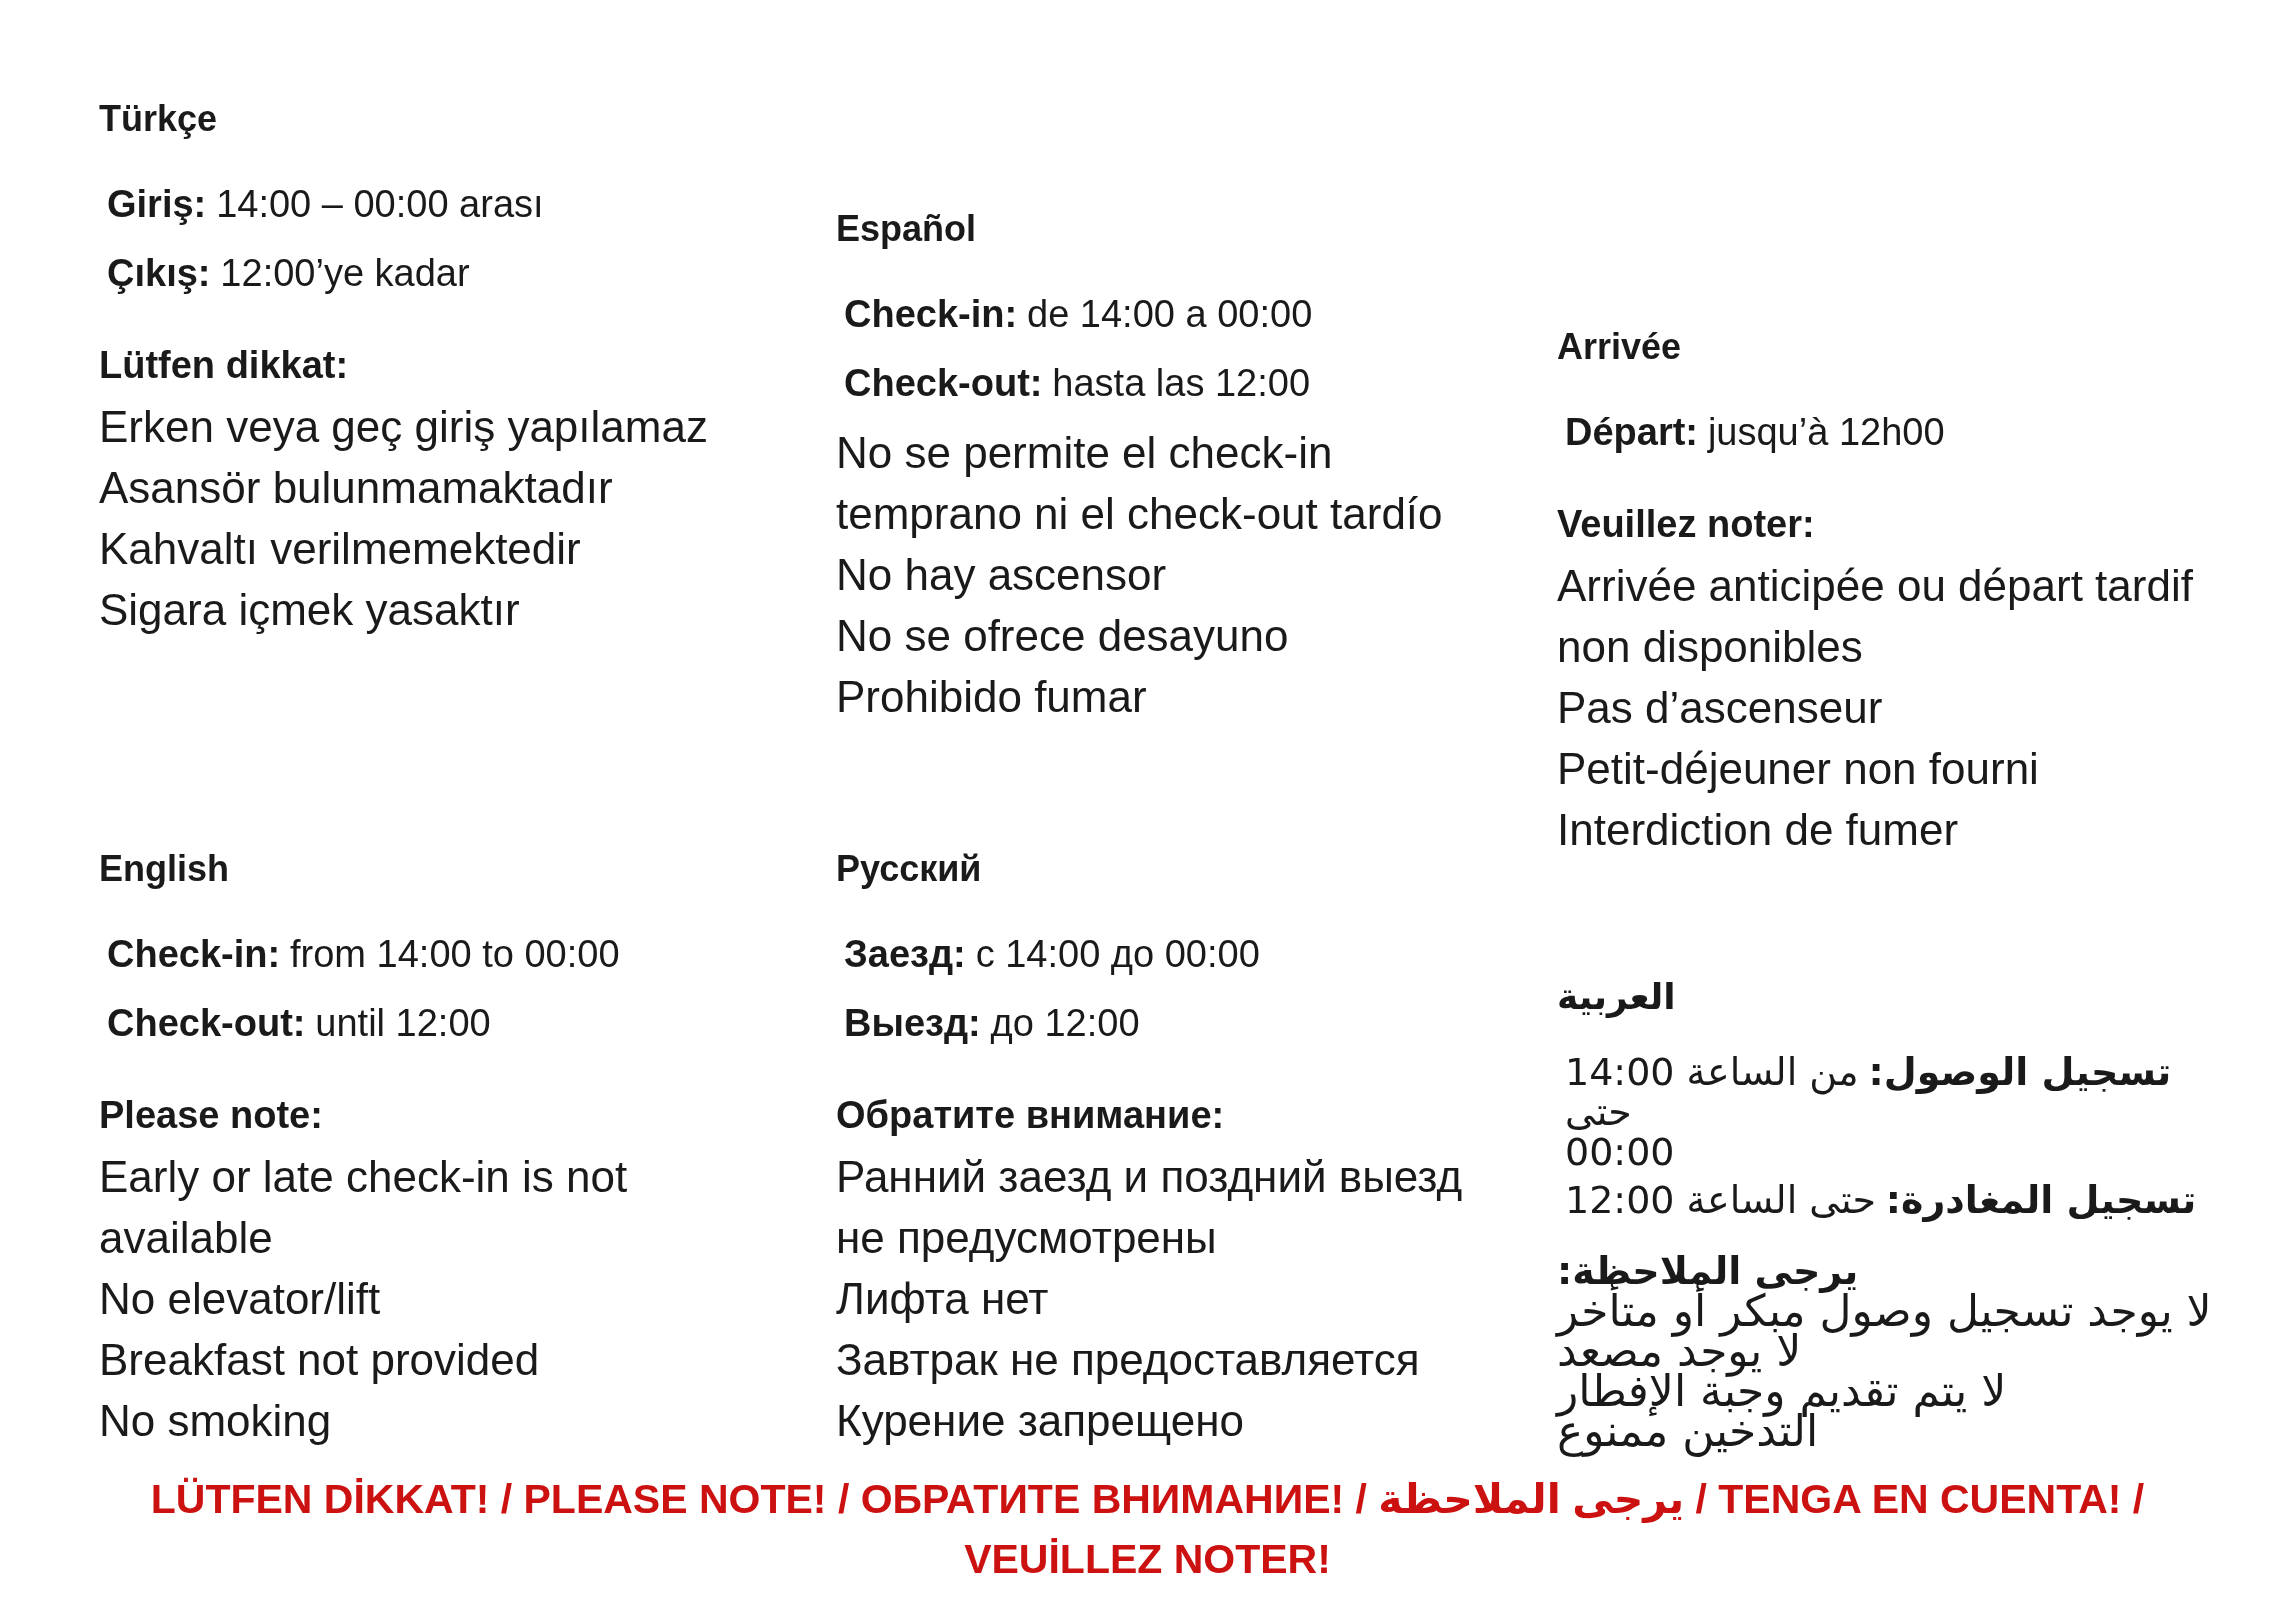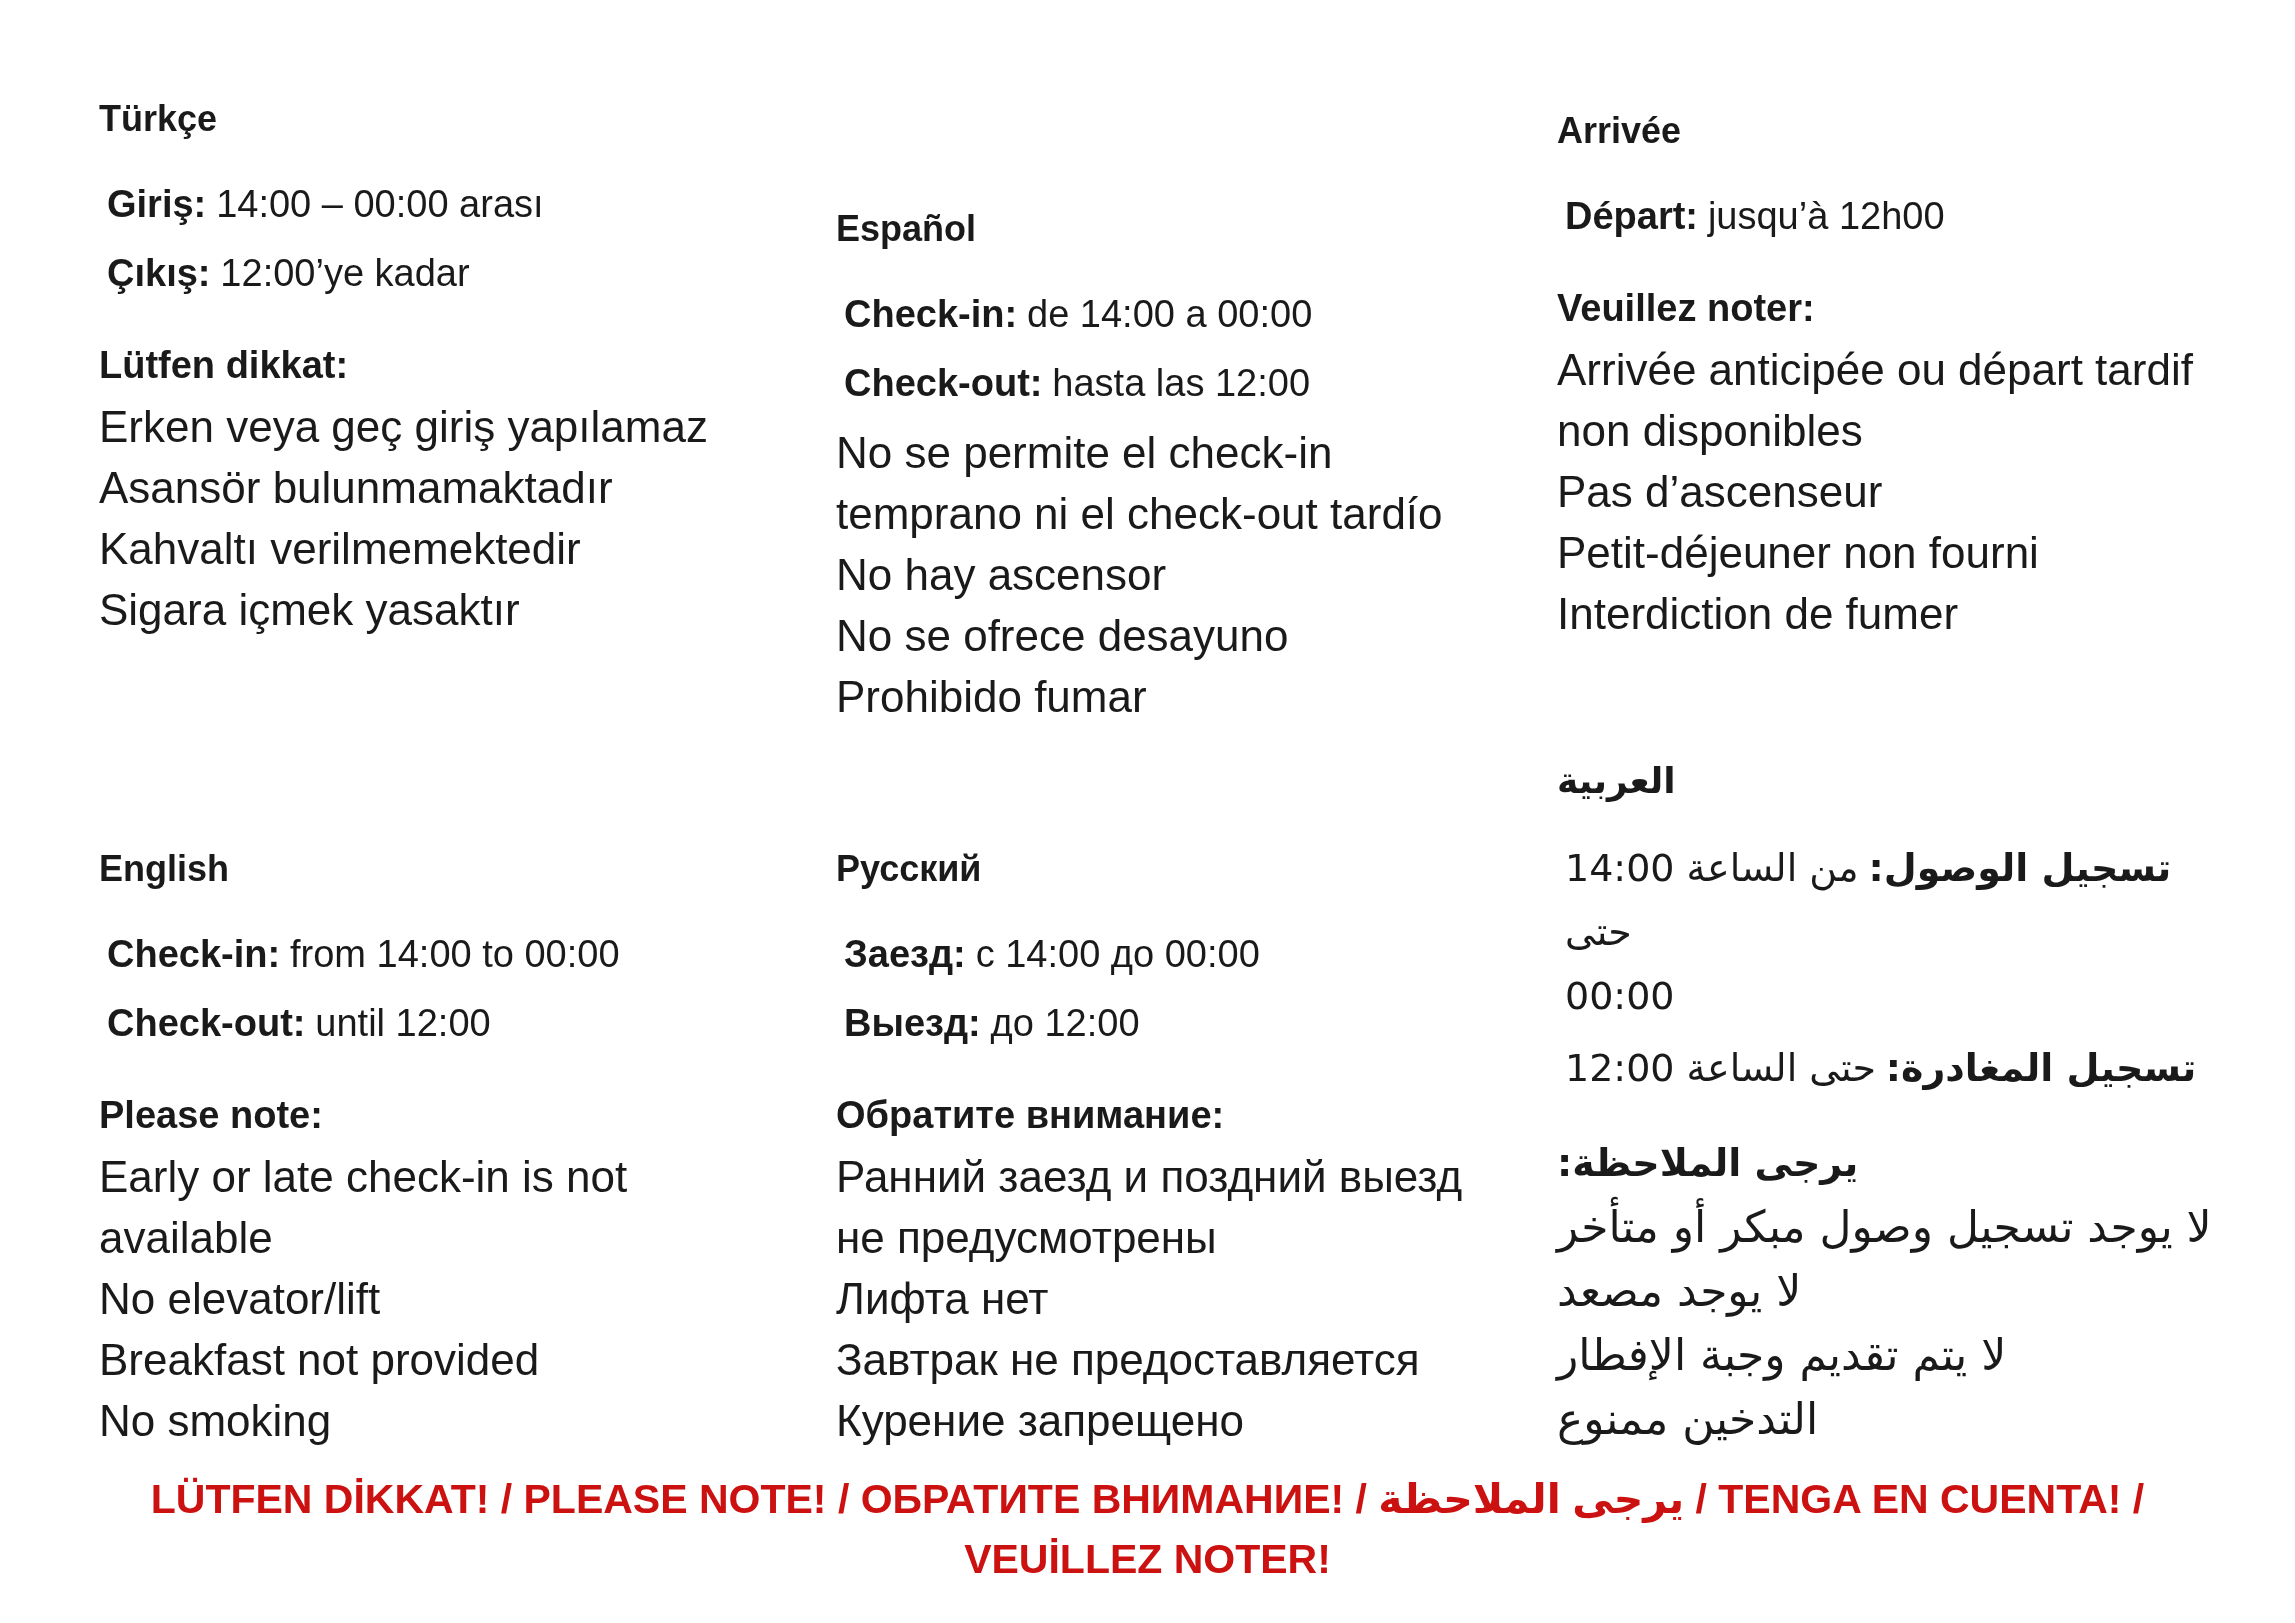--- a/index.html
+++ b/index.html
@@ -14,21 +14,21 @@
   .col-1{width:737px;}
   .col-2{width:721px;}
   .col-3{width:670px;}
   .section-title{font-size:36px;line-height:41px;font-weight:700;margin:0 0 35px 0;}
   .line{font-size:38px;line-height:61px;margin:8px;}
   .lbl{font-weight:700;margin-inline-end:0.26em;}
   .val{white-space:pre-line;}
   .note-heading{font-size:38px;line-height:61px;font-weight:700;margin:31px 0 0 0;}
   .note{font-size:44px;line-height:61px;margin:0;white-space:pre-line;}
   .rtl{font-family:"DejaVu Sans","Liberation Sans",sans-serif;text-align:left;}
-  .rtl .line,.rtl .note,.rtl .note-heading{line-height:64px;}
+  .rtl .line,.rtl .note,.rtl .note-heading{line-height:40px;}
   .spacer-1{height:208px;}
   .spacer-2{height:121px;}
   .spacer-3{height:116px;}
   .footer{
     margin-top:18.4px;text-align:center;font-weight:700;
     font-size:41px;line-height:60px;color:#cc1111;white-space:nowrap;
   }
 </style>
 </head>
 <body style="background: rgb(255, 255, 255); color: rgb(26, 26, 26);">

